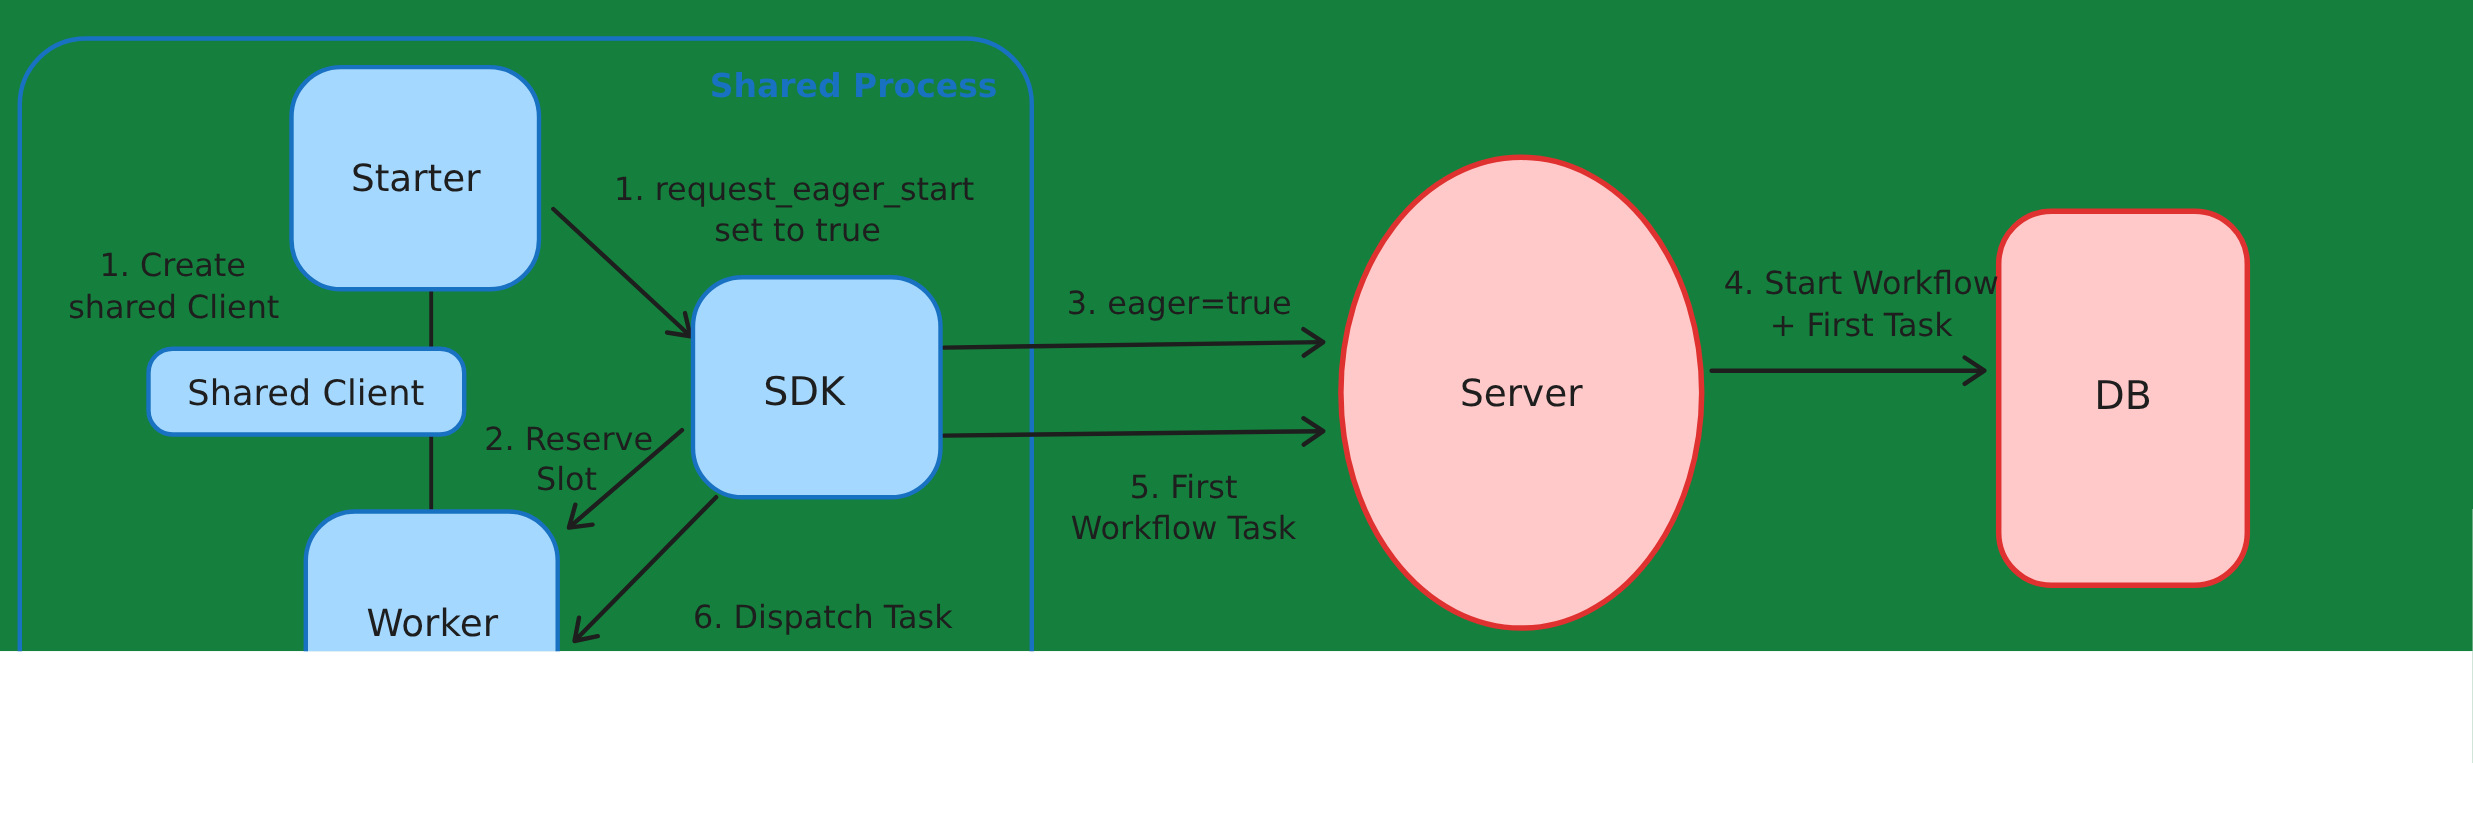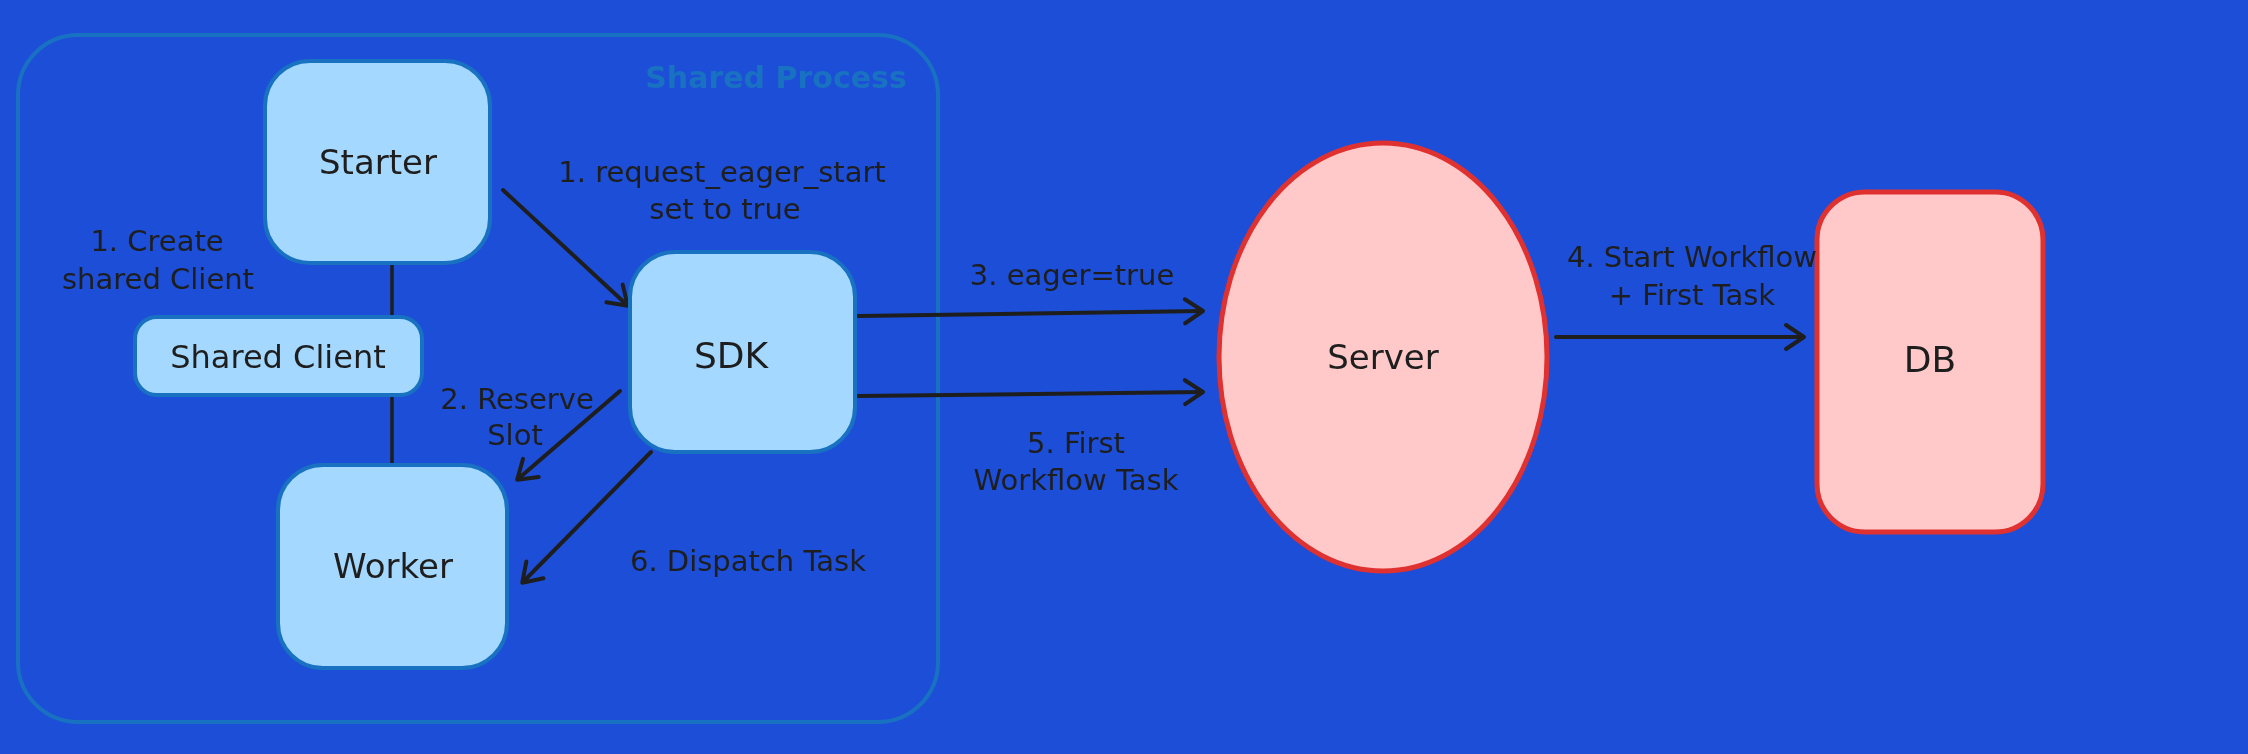--- a/index.html
+++ b/index.html
@@ -2,23 +2,23 @@
 <html style="--blue-stroke: #1971c2; --blue-fill: #a5d8ff; --red-stroke: #e03131; --red-fill: #ffc9c9; --ink: #1e1e1e;"><head>
 <meta charset="utf-8">
 <style>
   html, body {
     margin: 0;
     padding: 0;
     background: #ffffff;
   }
   .canvas-wrap {
     width: 2248px;
-    height: 754px;
+    height: 592px;
     position: relative;
-    background: #1d4ed8;
+    background: #15803d;
   }
   svg {
     display: block;
     font-family: "DejaVu Sans", "Liberation Sans", sans-serif;
   }
   .container-box {
     fill: none;
     stroke: var(--blue-stroke, #1971c2);
     stroke-width: 4;
   }

